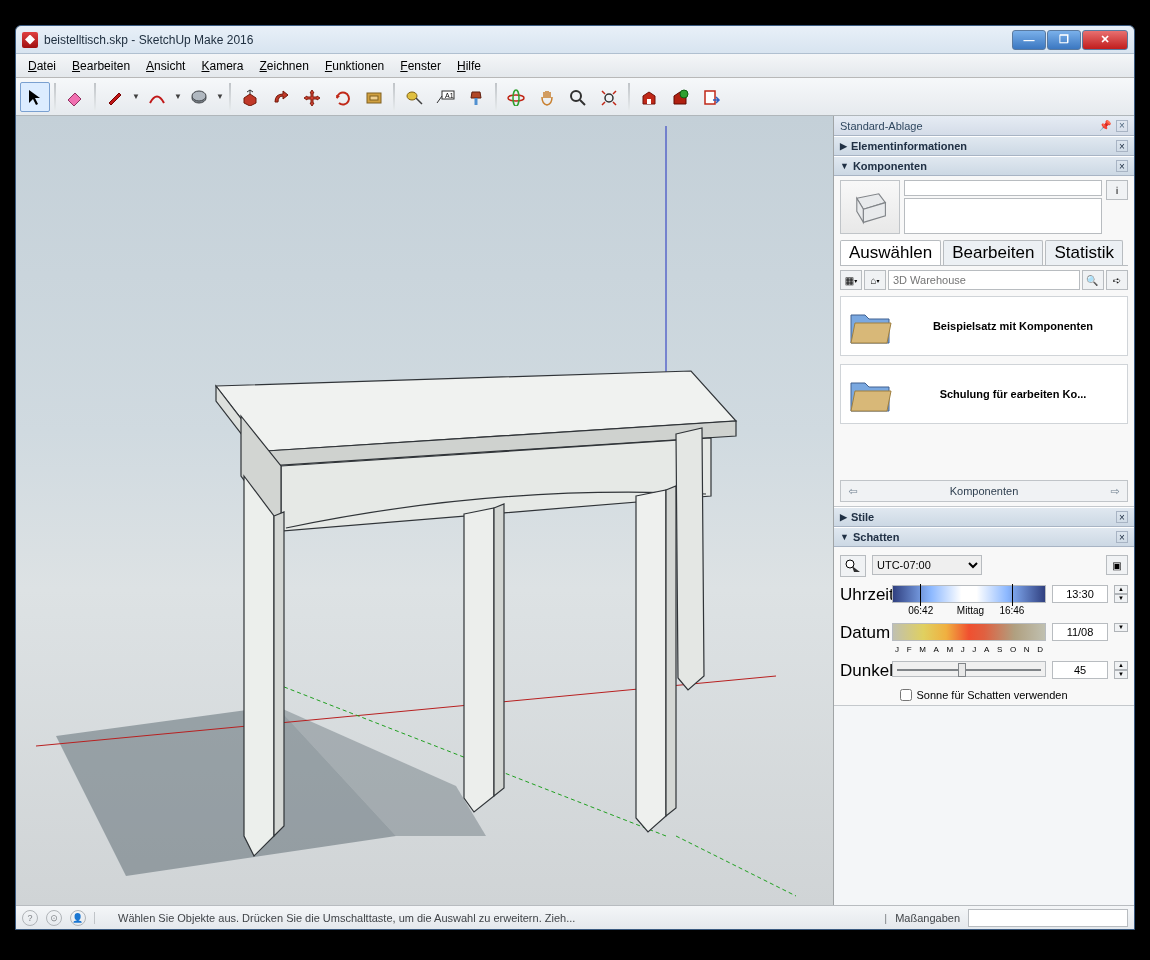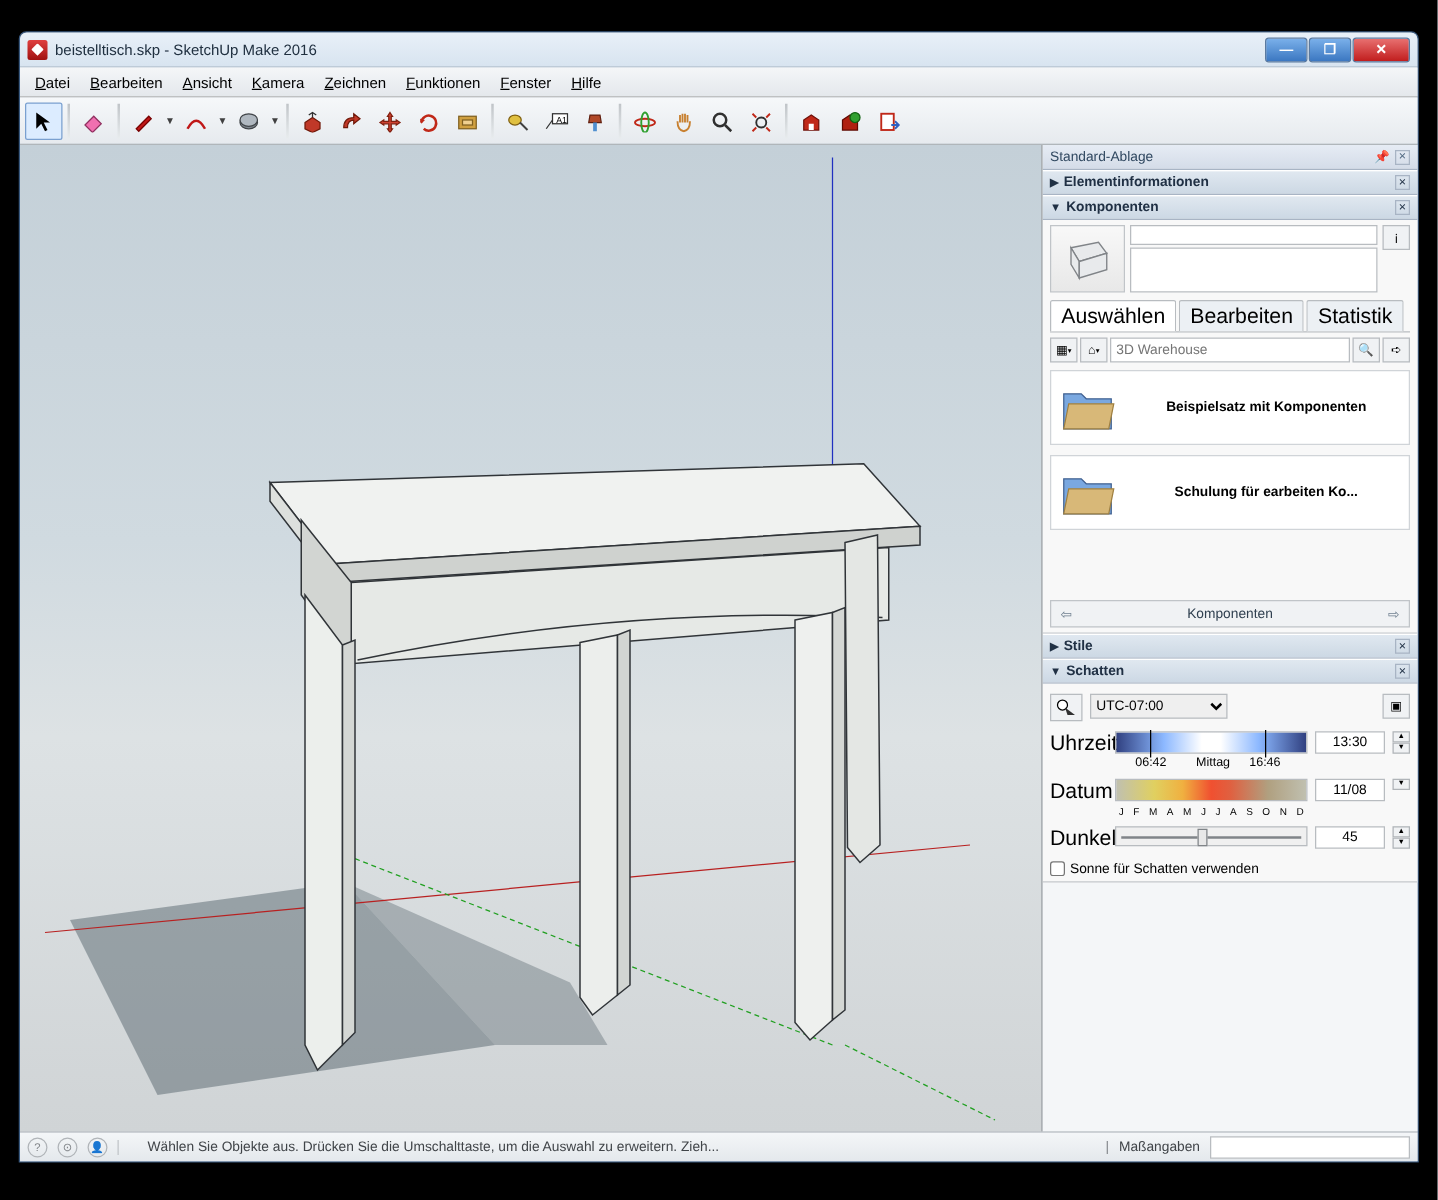--- a/index.html
+++ b/index.html
@@ -55,21 +55,21 @@
 .shadow-row input.num { width:56px; height:18px; border:1px solid #b8bcc0; font-size:11px; padding:0 3px; text-align:center; }
 .shadow-row .spin { width:14px; display:flex; flex-direction:column; }
 .shadow-row .spin div { height:9px; border:1px solid #b0b4b8; background:#f0f2f4; font-size:6px; text-align:center; line-height:7px; cursor:pointer; }
 .time-strip { flex:1; height:18px; position:relative; border:1px solid #b8bcc0; background:linear-gradient(90deg,#304080 0%,#8cb8ff 25%,#fff 45%,#fff 55%,#8cb8ff 75%,#304080 100%); }
 .time-strip .marker { position:absolute; top:-2px; width:1px; height:22px; background:#000; }
 .time-strip span { position:absolute; bottom:-14px; font-size:10px; }
 .date-strip { flex:1; height:18px; position:relative; border:1px solid #b8bcc0; background:linear-gradient(90deg,#c0c0b0 0%,#e0d060 20%,#f0b040 35%,#f05030 50%,#e06040 60%,#b0a080 80%,#c0c0b0 100%); }
 .date-strip div.months { position:absolute; bottom:-14px; left:0; right:0; display:flex; justify-content:space-between; font-size:8px; padding:0 2px; font-family:monospace; }
 .sl-track { position:absolute; left:4px; right:4px; top:7px; height:2px; background:#808488; }
 .sl-thumb { position:absolute; top:1px; width:8px; height:14px; background:#e8e8e8; border:1px solid #808488; }
-.chk-row { display:flex; align-items:center; gap:4px; justify-content:flex-start; margin-top:8px; }
+.chk-row { display:flex; align-items:center; gap:4px; justify-content:center; margin-top:8px; }
 .chk-row input { width:12px; height:12px; }
 .statusbar { height:24px; background:linear-gradient(#f4f6f8,#e4e8ec); border-top:1px solid #b8bcc0; display:flex; align-items:center; padding:0 6px; font-size:11px; color:#404448; gap:8px; }
 .status-icon { width:16px; height:16px; border:1px solid #b0b4b8; border-radius:50%; display:flex; align-items:center; justify-content:center; font-size:9px; color:#808488; cursor:pointer; }
 .status-text { flex:1; white-space:nowrap; overflow:hidden; text-overflow:ellipsis; border-left:1px solid #c0c4c8; padding-left:23px; }
 .measure-box { width:160px; height:18px; background:#fff; border:1px solid #b8bcc0; }
 
 .viewport svg { position:absolute; left:0; top:0; }
 </style>
 </head>
 <body>

